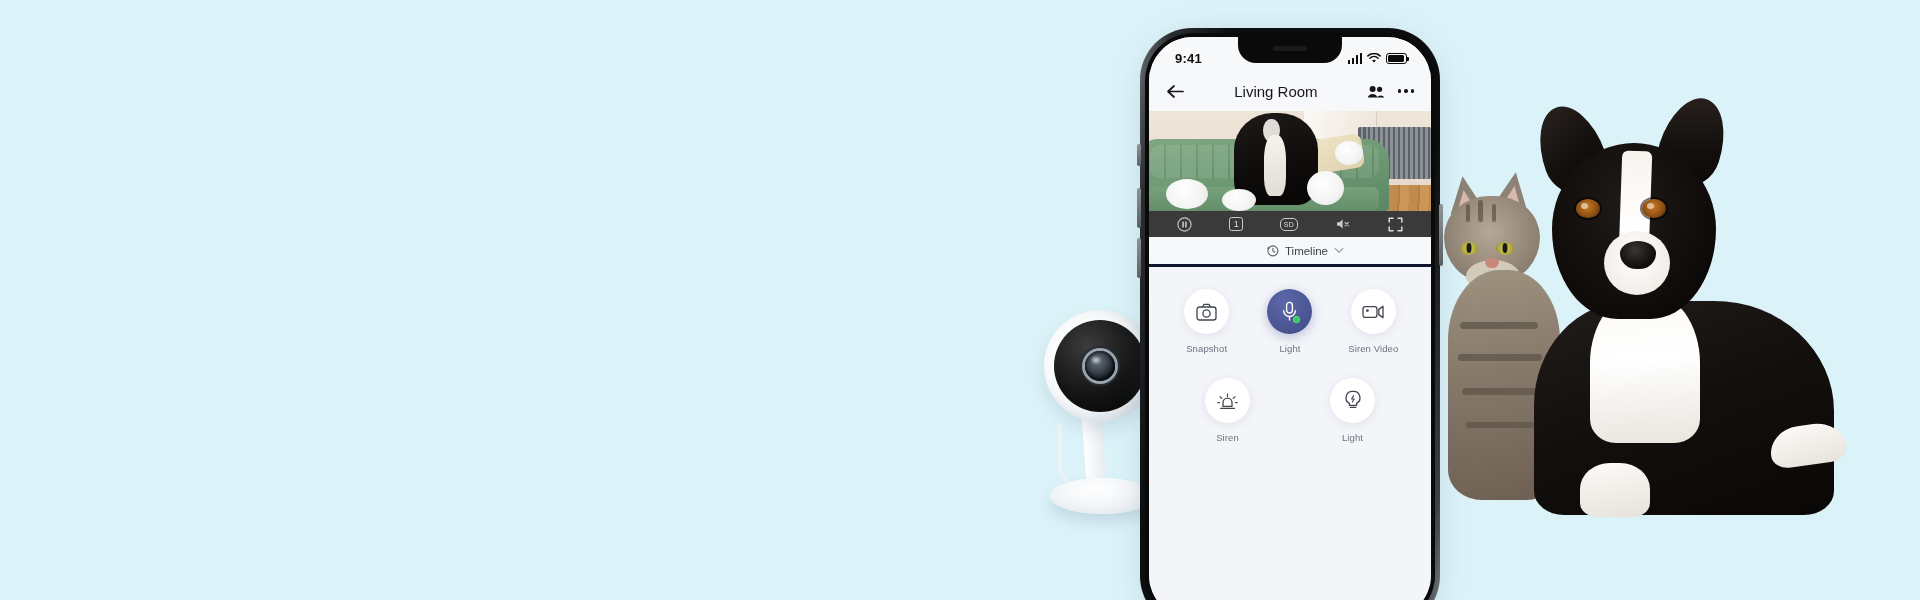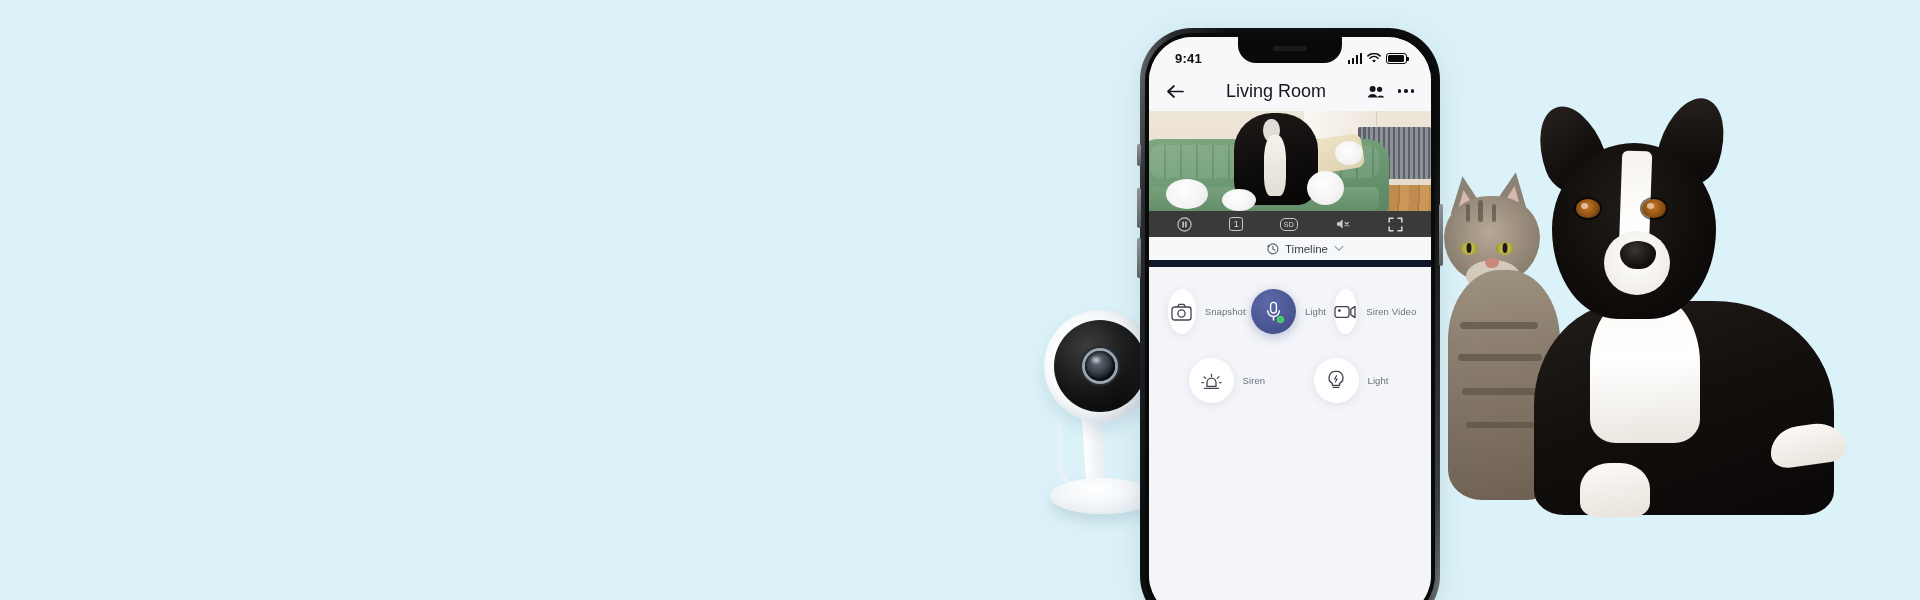--- a/index.html
+++ b/index.html
@@ -261,21 +261,21 @@
   .notch-speaker {
     position:absolute; left:50%; top:9px; transform:translateX(-50%);
     width:34px; height:5px; background:#1b1b1d; border-radius:3px;
   }
 
   
   .navbar {
     height:40px; display:flex; align-items:center; justify-content:space-between;
     padding:0 17px; background:#f7f8fa;
   }
-  .nav-title { font-size:18px; color:#15161a; font-weight:normal; }
+  .nav-title { font-size:15px; color:#15161a; font-weight:normal; }
   .nav-right { display:flex; align-items:center; gap:13px; }
   .dots { display:flex; gap:3px; }
   .dots i { width:3.4px; height:3.4px; background:#15161a; border-radius:50%; display:block; }
 
   
   .video { position:relative; width:100%; height:100px; overflow:hidden; background:#2a2a2a; }
   .v-wall { position:absolute; inset:0; background:linear-gradient(180deg,#efe6da 0%,#e8ddd0 62%,#dfd3c4 100%); }
   .v-door { position:absolute; left:55%; top:0; width:26%; height:70%;
             background:linear-gradient(95deg,#fbf8f3,#ece5da); border-right:1px solid #d6cec3; }
   .v-rad  { position:absolute; right:0; top:16%; width:26%; height:52%;
@@ -319,29 +319,29 @@
   }
   .ctrl-sd {
     min-width:18px; height:13px; border:1.3px solid #c9c9c9; border-radius:5px;
     font-size:7px; line-height:11px; text-align:center; color:#dcdcdc; padding:0 2px;
     letter-spacing:.3px;
   }
 
   
   .timeline-row {
     height:30px; display:flex; align-items:center; justify-content:center; gap:6px;
-    background:#f7f8fa; border-bottom:7px solid #0f172a;padding-left:30px;
+    background:#f7f8fa; border-bottom:3px solid #0f172a;padding-left:30px;
   }
   .timeline-label { font-size:11.5px; color:#3c4048; }
   .chev { color:#9aa0ab; font-size:9px; }
 
   
   .actions { padding:22px 16px 0 16px; background:#f4f5f9; height:100%; }
   .arow { display:flex; justify-content:space-around; margin-bottom:24px; }
-  .act { width:78px; display:flex; flex-direction:row; align-items:center; gap:9px; }
+  .act { width:78px; display:flex; flex-direction:column; align-items:center; gap:9px; }
   .act-circle {
     width:45px; height:45px; border-radius:50%;
     background:#ffffff; display:flex; align-items:center; justify-content:center;
     box-shadow:0 2px 9px rgba(120,130,160,.16);
     position:relative;
   }
   .act-circle.active {
     background:radial-gradient(circle at 38% 30%, #5c68a8 0%, #4b5794 58%, #3f4a84 100%);
     box-shadow:0 3px 11px rgba(70,85,150,.34);
   }

